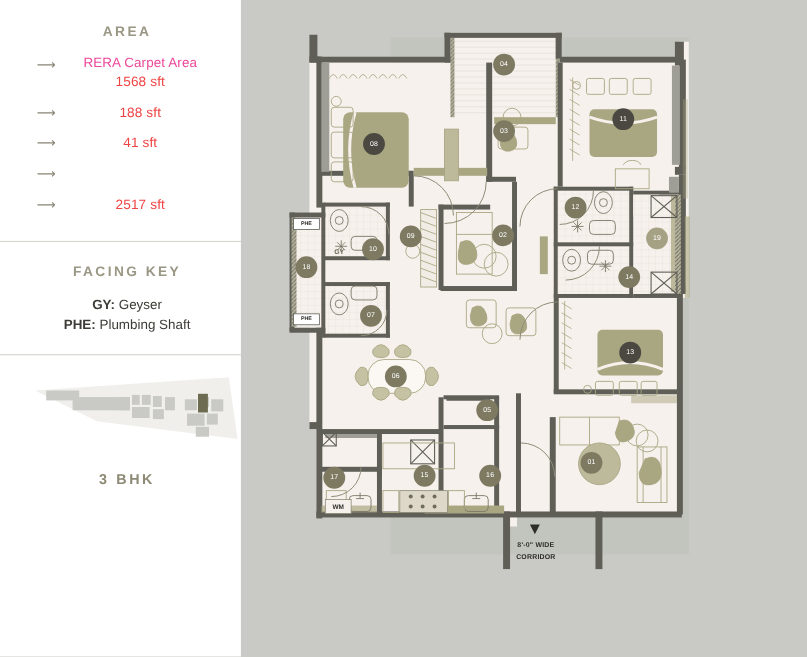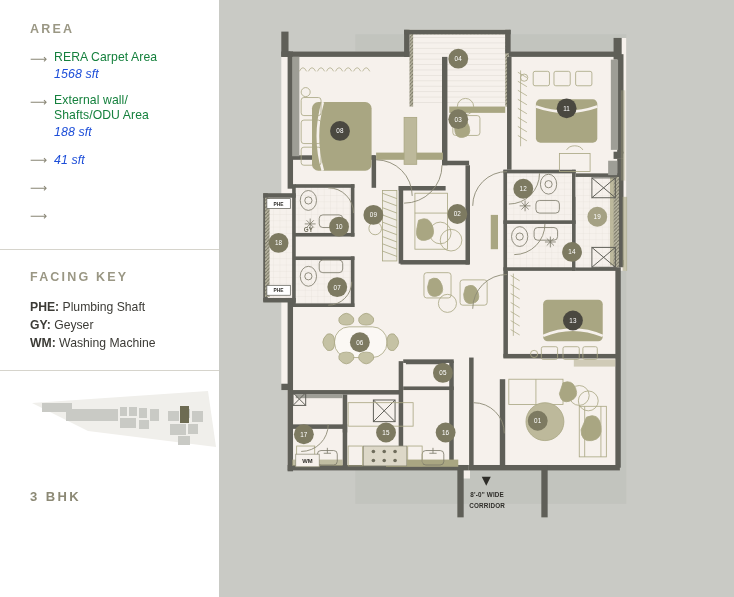--- a/index.html
+++ b/index.html
@@ -2,21 +2,21 @@
 <html><head>
 <meta charset="utf-8">
 <style>
   * { box-sizing: border-box; margin: 0; padding: 0; }
   html, body {
     width: 734px; height: 597px;
     background: #c9cac5;
     font-family: "Liberation Sans", sans-serif;
     overflow: hidden;
   }
-  #app { position: relative; width: 684px; height: 597px; display: flex; }
+  #app { position: relative; width: 684px; height: 597px; display: flex; text-align: center; }
 
   
   #sidebar {
     width: 219px; height: 597px;
     background: #ffffff;
     position: relative;
     flex: 0 0 219px;
   }
   .panel-divider { height: 1px; background: #d6d4cc; margin: 0; }
 
@@ -26,35 +26,35 @@
     color: #9a9784; margin-bottom: 14px;
   }
   .area-list { list-style: none; }
   .area-item { display: flex; margin-bottom: 11px; }
   .arrow-icon {
     flex: 0 0 24px; color: #8b8878; font-size: 12px;
     line-height: 16px; padding-top: 1px;
   }
   .area-text { flex: 1 1 auto; }
   .area-label {
-    font-size: 12.2px; color: #15803d; line-height: 15px;
+    font-size: 12.2px; color: #ec4899; line-height: 15px;
     letter-spacing: .1px;
   }
   .area-value {
-    font-size: 12.4px; color: #1d4ed8; line-height: 16px;
-    letter-spacing: .1px; margin-top: 1px; font-style: italic;
+    font-size: 12.4px; color: #ef4444; line-height: 16px;
+    letter-spacing: .1px; margin-top: 1px;
   }
 
   #utility-panel { padding: 20px 18px 18px 30px; }
   .util-line { font-size: 12.2px; color: #3c3b36; line-height: 18px; }
   .util-line b { font-weight: 700; }
 
   #building-panel { padding: 20px 18px 0 30px; }
   .bhk-label {
-    margin-top: 26px;
+    margin-top: 12px;
     font-size: 13px; letter-spacing: 2.4px; font-weight: 700;
     color: #8c8975; line-height: 19px;
   }
 
   
   #plan-area { position: relative; flex: 1 1 auto; height: 597px; }
   #plan-svg { position: absolute; inset: 0; }
 
   .rn { font-size: 7px; fill: #ffffff; font-family: "Liberation Sans", sans-serif;
         text-anchor: middle; dominant-baseline: central; letter-spacing: .2px; }
@@ -78,59 +78,55 @@
           <span class="arrow-icon">⟶</span>
           <span class="area-text">
             <div class="area-label">RERA Carpet Area</div>
             <div class="area-value">1568 sft</div>
           </span>
         </li>
 
         <li class="area-item">
           <span class="arrow-icon">⟶</span>
           <span class="area-text">
-            <div class="area-label" style="white-space:pre-line">External wall/
-Shafts/ODU Area</div>
             <div class="area-value">188 sft</div>
           </span>
         </li>
 
         <li class="area-item">
           <span class="arrow-icon">⟶</span>
           <span class="area-text">
             <div class="area-value">41 sft</div>
           </span>
         </li>
 
         <li class="area-item">
           <span class="arrow-icon">⟶</span>
           <span class="area-text">
           </span>
         </li>
 
         <li class="area-item">
           <span class="arrow-icon">⟶</span>
           <span class="area-text">
+            <div class="area-value">2517 sft</div>
           </span>
         </li>
       </ul>
     </section>
 
     <div class="panel-divider"></div>
 
     <section id="utility-panel">
       <div class="panel-title">FACING KEY</div>
       <div class="util-line">
-        <b>PHE:</b><span> Plumbing Shaft</span>
-      </div>
-      <div class="util-line">
         <b>GY:</b><span> Geyser</span>
       </div>
       <div class="util-line">
-        <b>WM:</b><span> Washing Machine</span>
+        <b>PHE:</b><span> Plumbing Shaft</span>
       </div>
     </section>
 
     <div class="panel-divider"></div>
 
     <section id="building-panel">
       <svg width="186" height="66" viewBox="0 0 186 66">
         <path d="M2 12 L178 0 L186 56 L58 40 Z" fill="#f0efeb"></path>
         <rect x="12" y="12" width="30" height="9" fill="#c9cac5"></rect>
         <rect x="36" y="18" width="52" height="12" fill="#c9cac5"></rect>

